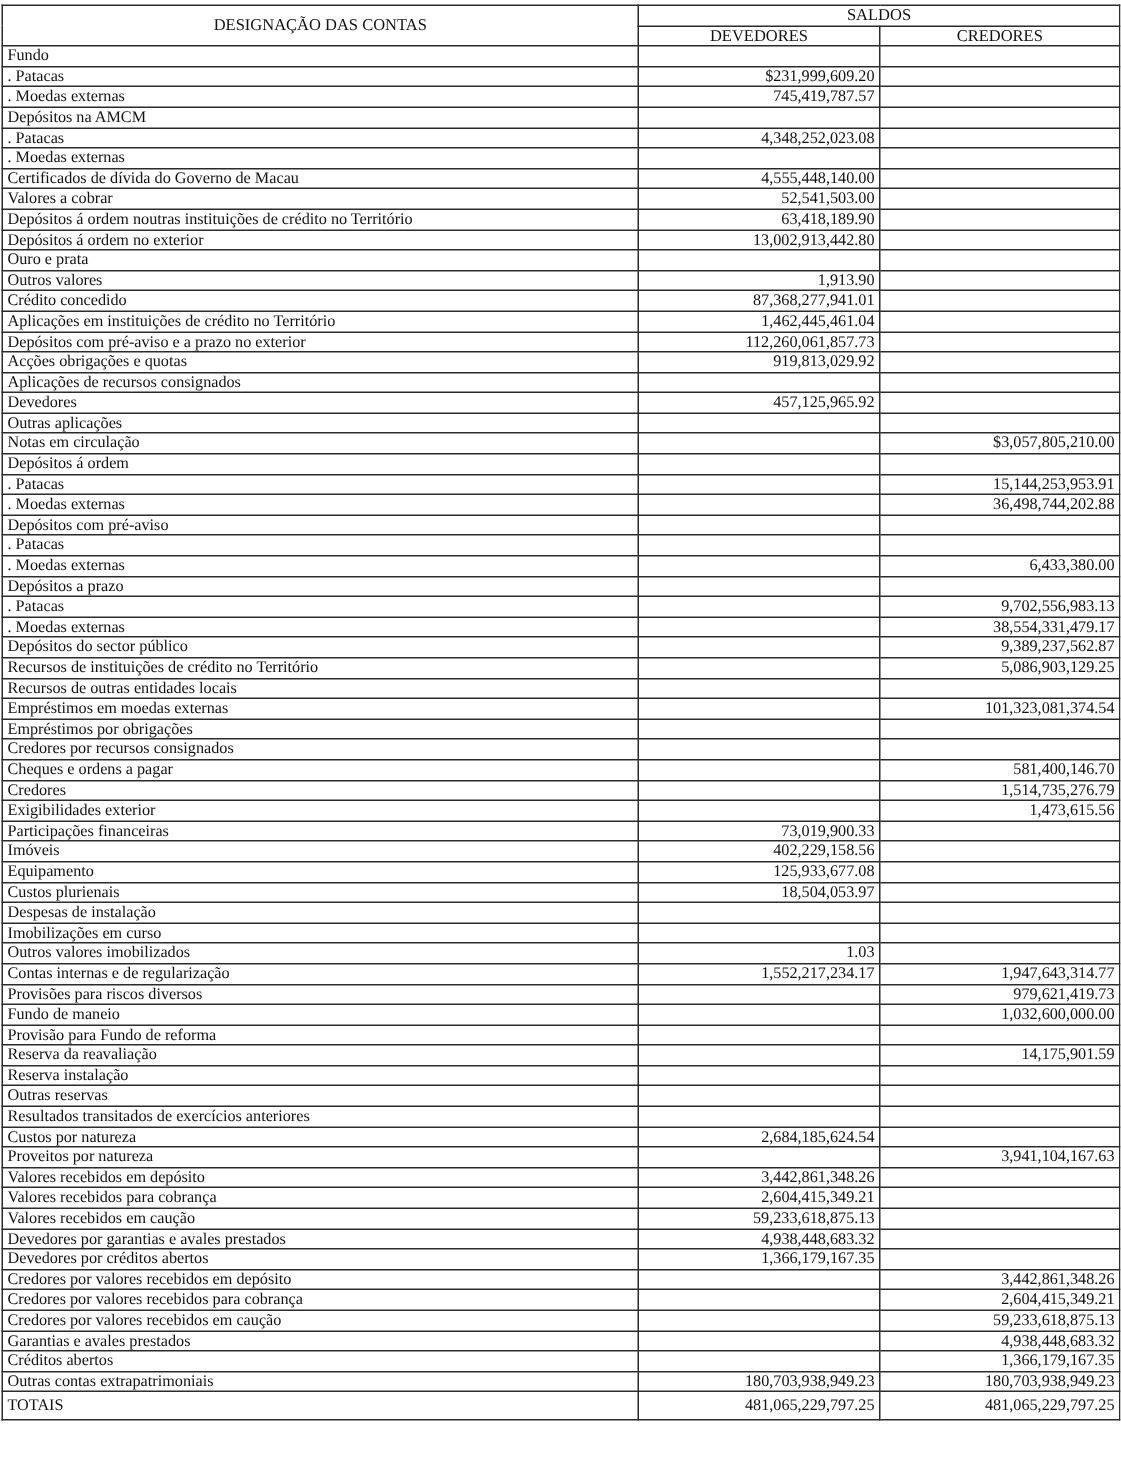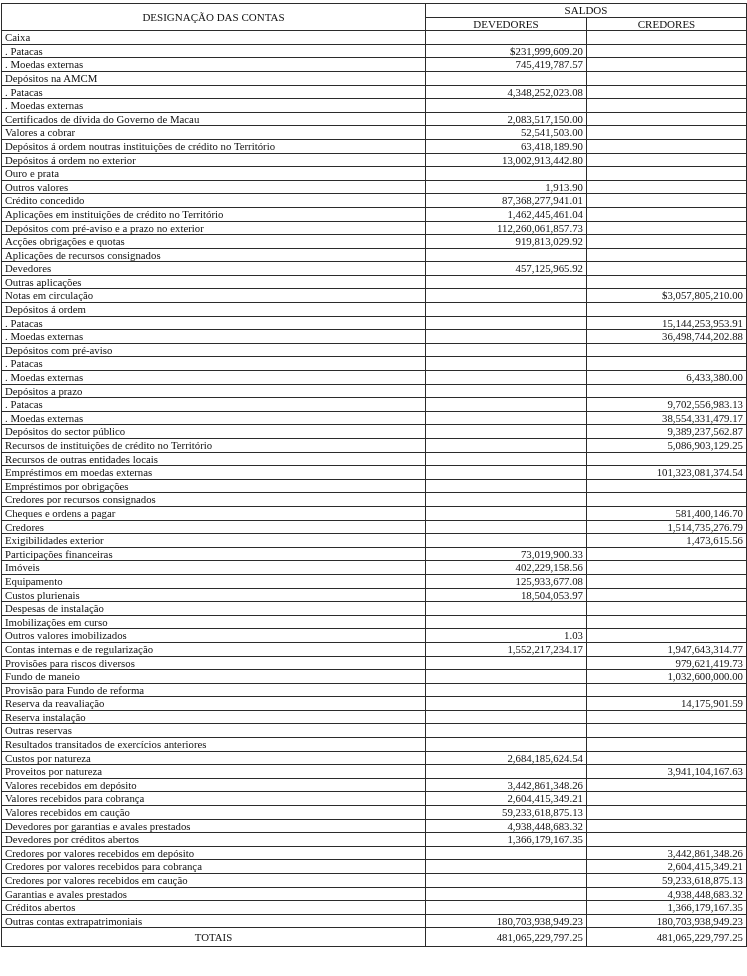--- a/index.html
+++ b/index.html
@@ -32,21 +32,21 @@
     white-space: nowrap;
     font-weight: normal;
   }
   col.c-label { width: 424px; }
   col.c-dev   { width: 161px; }
   col.c-cred  { width: 160px; }
   th.hdr { text-align: center; font-size: 11px; }
   td.label { text-align: left; padding-left: 4px; }
   td.num { text-align: right; padding-right: 24px; }
   tr.totals td { height: 18px; line-height: 18px; }
-  tr.totals td.label { text-align: center; margin-top: 40px; }
+  tr.totals td.label { text-align: left; margin-top: 40px; }
 </style>
 </head>
 <body>
 
 <div class="page">
   <table class="balance">
     <colgroup>
       <col class="c-label">
       <col class="c-dev">
       <col class="c-cred">
@@ -56,21 +56,21 @@
         <th class="hdr" rowspan="2">DESIGNAÇÃO DAS CONTAS</th>
         <th class="hdr" colspan="2">SALDOS</th>
       </tr>
       <tr>
         <th class="hdr">DEVEDORES</th>
         <th class="hdr">CREDORES</th>
       </tr>
     </thead>
     <tbody id="table-body">
         <tr>
-          <td class="label">Caixa</td>
+          <td class="label">Fundo</td>
           <td class="num"></td>
           <td class="num"></td>
         </tr>
         <tr>
           <td class="label">. Patacas</td>
           <td class="num">$231,999,609.20</td>
           <td class="num"></td>
         </tr>
         <tr>
           <td class="label">. Moedas externas</td>
@@ -87,21 +87,21 @@
           <td class="num">4,348,252,023.08</td>
           <td class="num"></td>
         </tr>
         <tr>
           <td class="label">. Moedas externas</td>
           <td class="num"></td>
           <td class="num"></td>
         </tr>
         <tr>
           <td class="label">Certificados de dívida do Governo de Macau</td>
-          <td class="num">2,083,517,150.00</td>
+          <td class="num">4,555,448,140.00</td>
           <td class="num"></td>
         </tr>
         <tr>
           <td class="label">Valores a cobrar</td>
           <td class="num">52,541,503.00</td>
           <td class="num"></td>
         </tr>
         <tr>
           <td class="label">Depósitos á ordem noutras instituições de crédito no Território</td>
           <td class="num">63,418,189.90</td>

